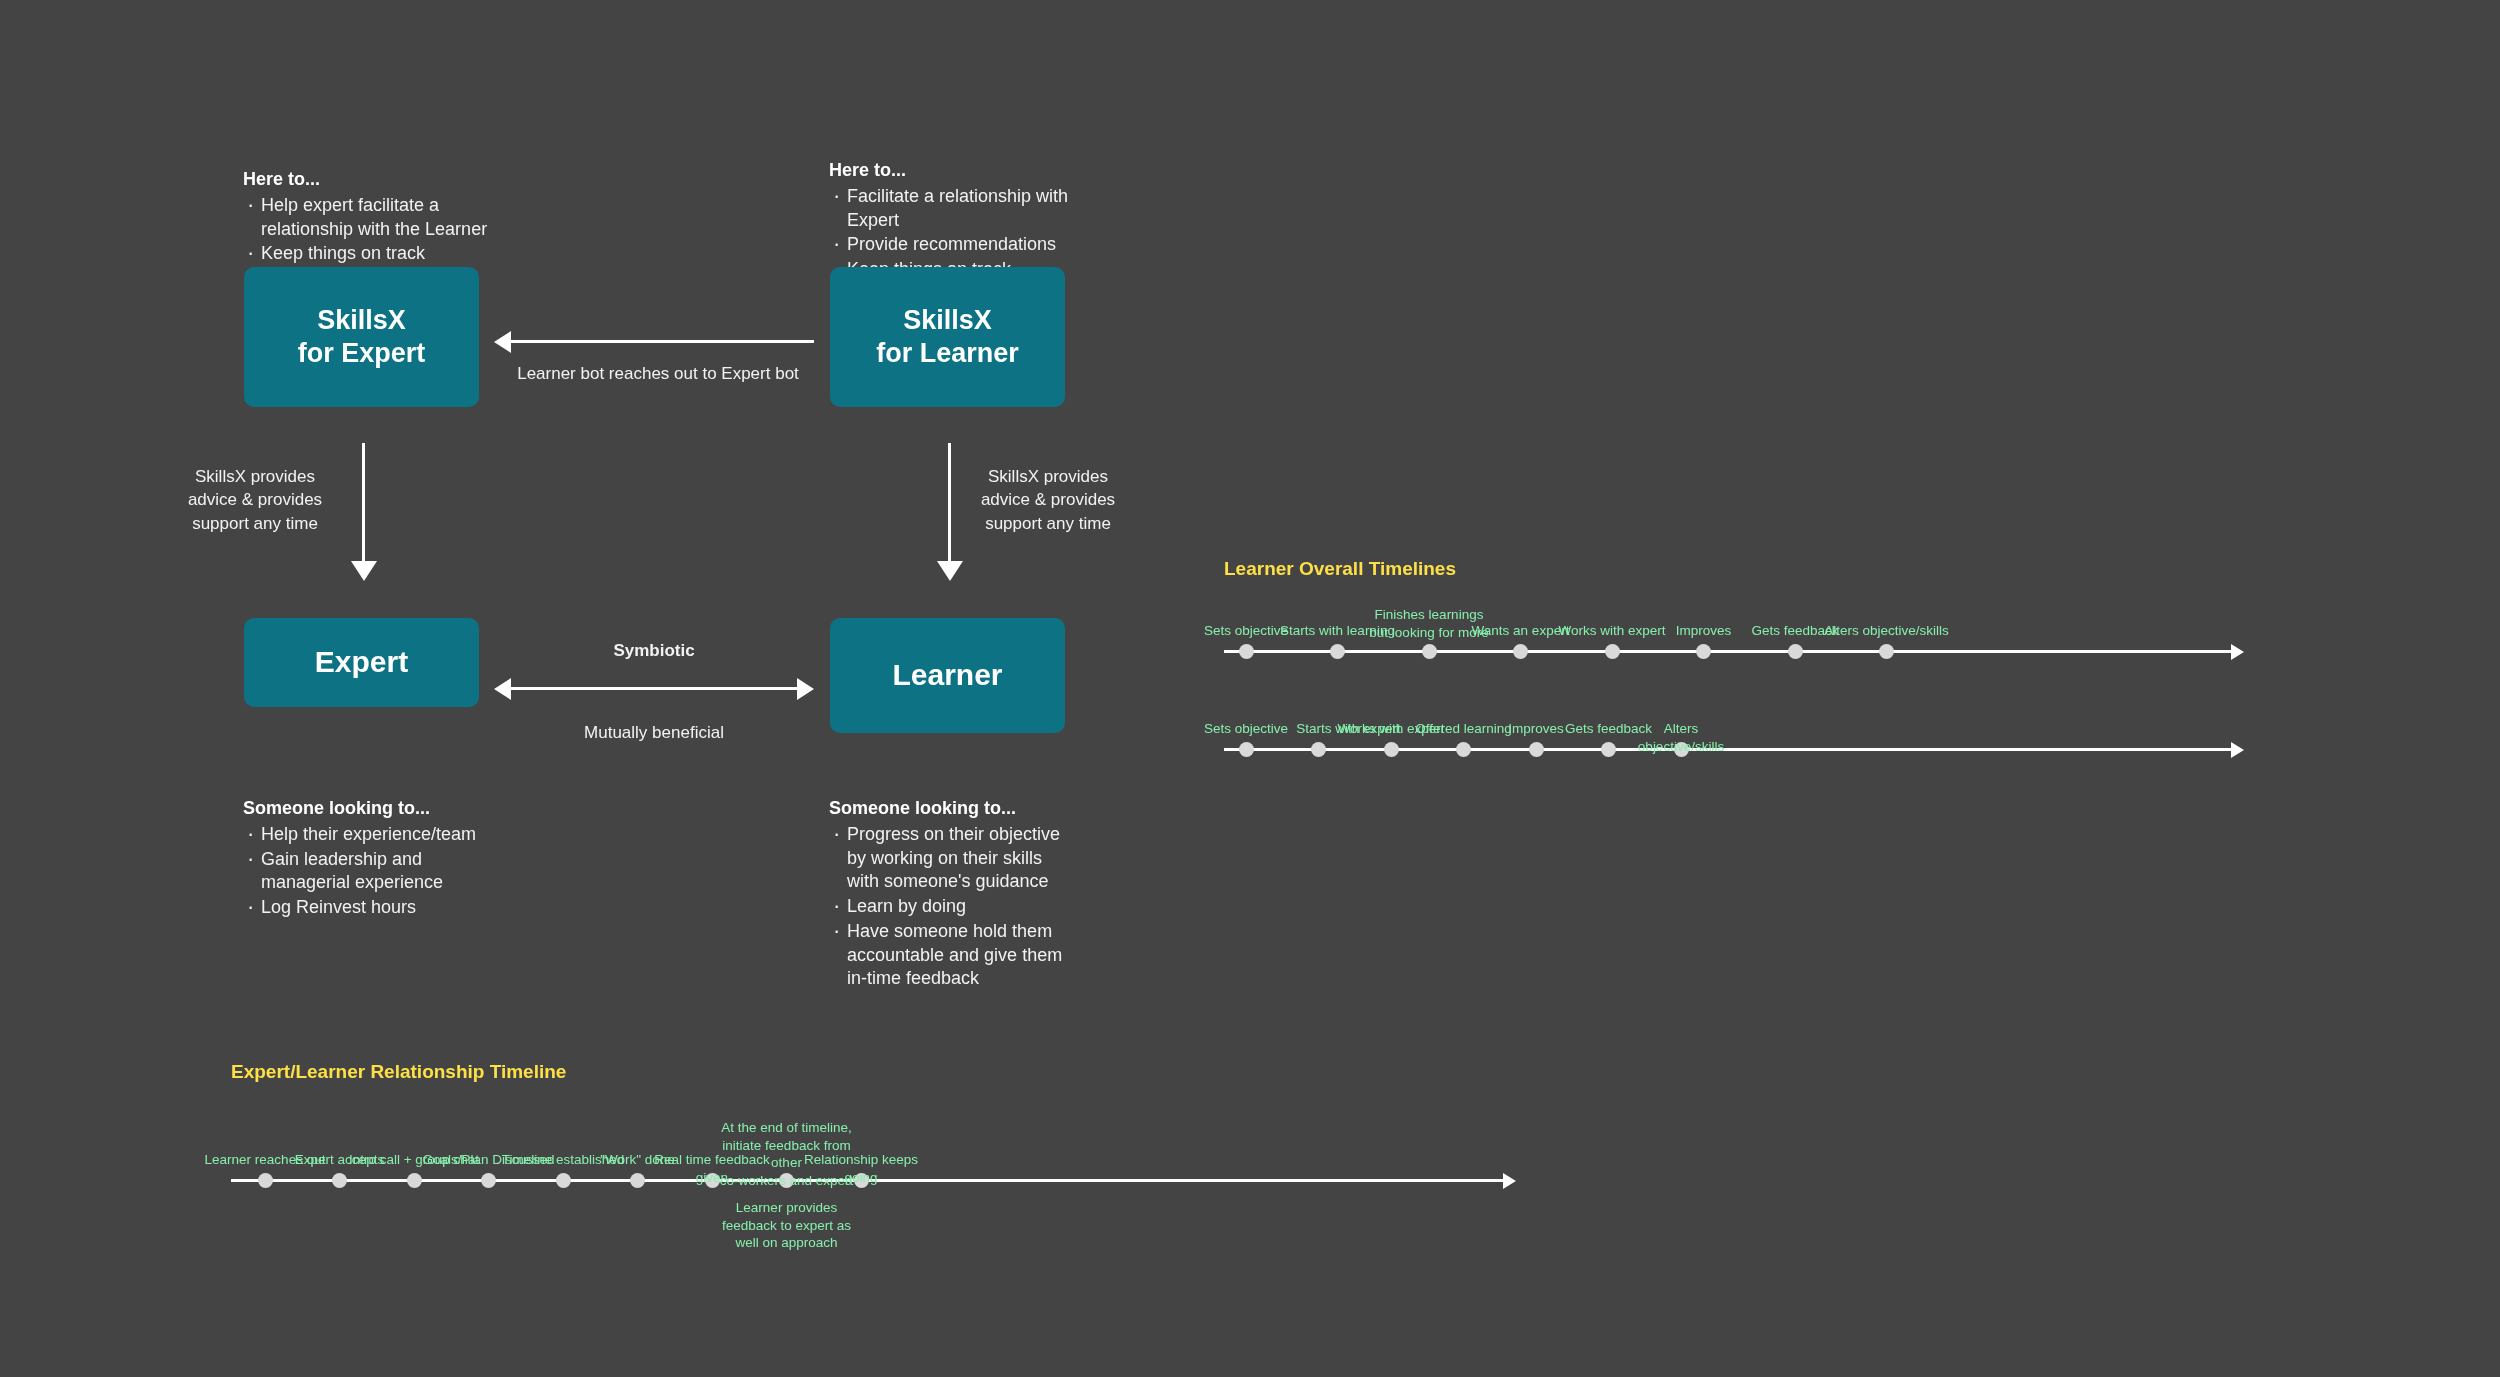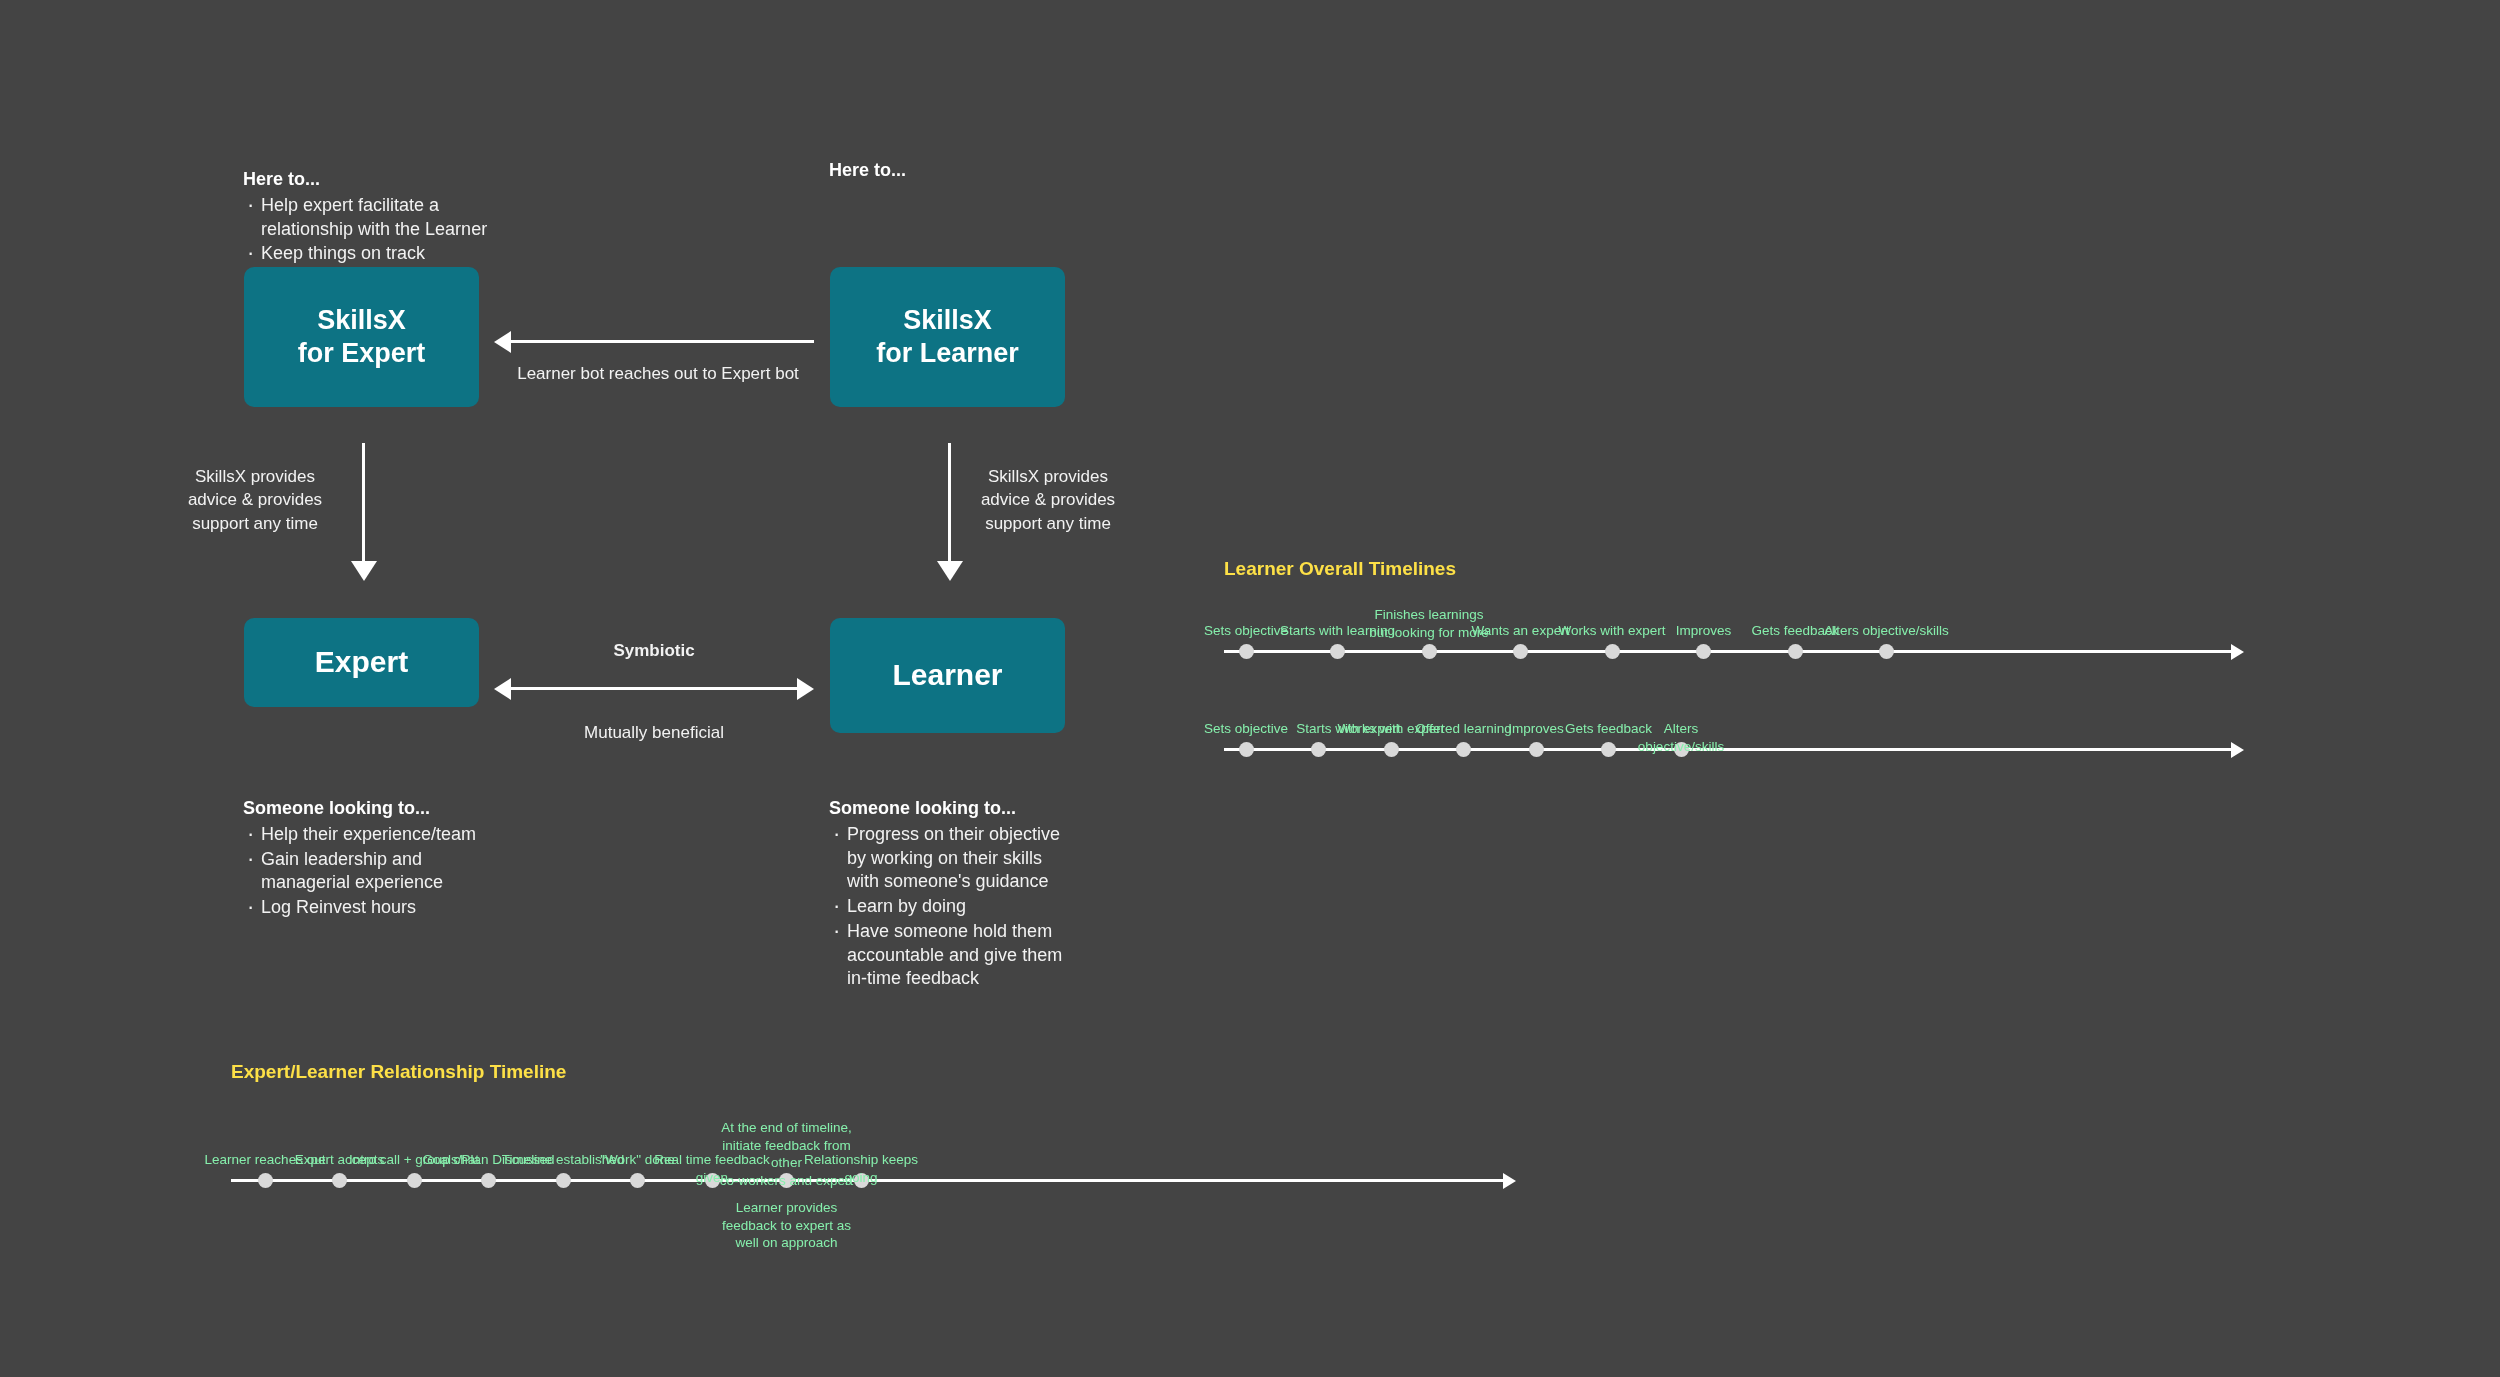--- a/index.html
+++ b/index.html
@@ -141,20 +141,25 @@
   <div class="note-title">Someone looking to...</div>
   <ul>
     <li>Help their experience/team</li>
     <li>Gain leadership and managerial experience</li>
     <li>Log Reinvest hours</li>
   </ul>
 </div>
 
 <div class="abs note" style="left:829px; top:159px; width:240px;">
   <div class="note-title">Here to...</div>
+  <ul>
+    <li>Facilitate a relationship with Expert</li>
+    <li>Provide recommendations</li>
+    <li>Keep things on track</li>
+  </ul>
 </div>
 
 <div class="abs tealbox big" style="left:830px; top:267px; width:235px; height:140px; flex-direction:column;">
   <span>SkillsX</span>
   <span>for Learner</span>
 </div>
 
 <div class="abs" style="left:937px; top:443px; width:26px; height:140px;">
   <div class="abs v-line" style="left:11px; top:0; width:3px; height:122px;"></div>
   <div class="abs arrow-down" style="left:0; top:118px;"></div>

